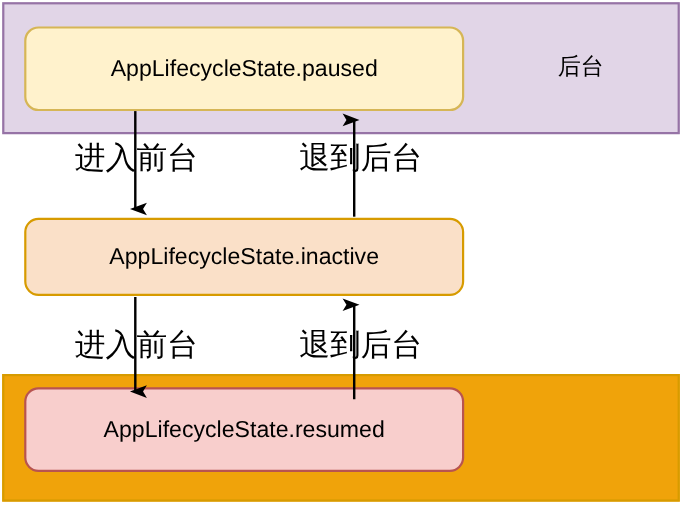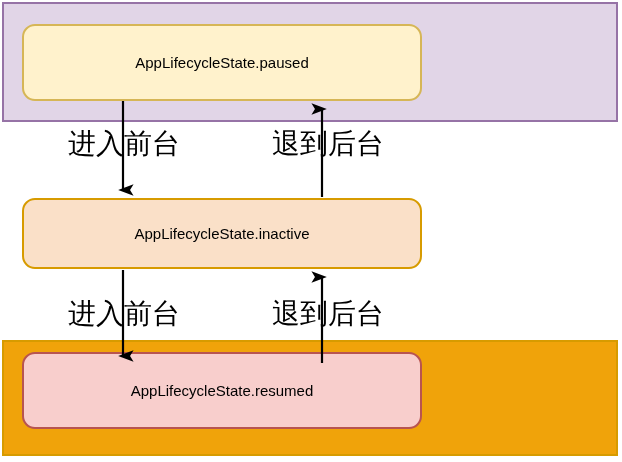--- a/index.html
+++ b/index.html
@@ -66,21 +66,21 @@
   
   .state-box {
     position: absolute;
     box-sizing: border-box;
     left: 22px;
     width: 400px;
     border-radius: 13px;
     display: flex;
     align-items: center;
     justify-content: center;
-    font-size: 15px;
+    font-size: 21px;
     color: #000000;
     white-space: nowrap;
   }
   .state-paused {
     top: 24px;
     height: 77px;
     background: #fff2cc;
     border: 2px solid #d6b656;
   }
   .state-inactive {
@@ -120,20 +120,21 @@
   .edge-label-up-1   { left: 272px; top: 130px; }
   .edge-label-down-2 { left: 68px;  top: 300px; }
   .edge-label-up-2   { left: 272px; top: 300px; }
 </style>
 </head>
 <body>
 
 <div id="canvas">
 
   <div class="band band-background"></div>
+  <div class="band-label band-label-background">后台</div>
 
   <div class="band band-foreground"></div>
 
   <div class="state-box state-paused">
     <span>AppLifecycleState.paused</span>
   </div>
 
   <div class="state-box state-inactive">
     <span>AppLifecycleState.inactive</span>
   </div>

